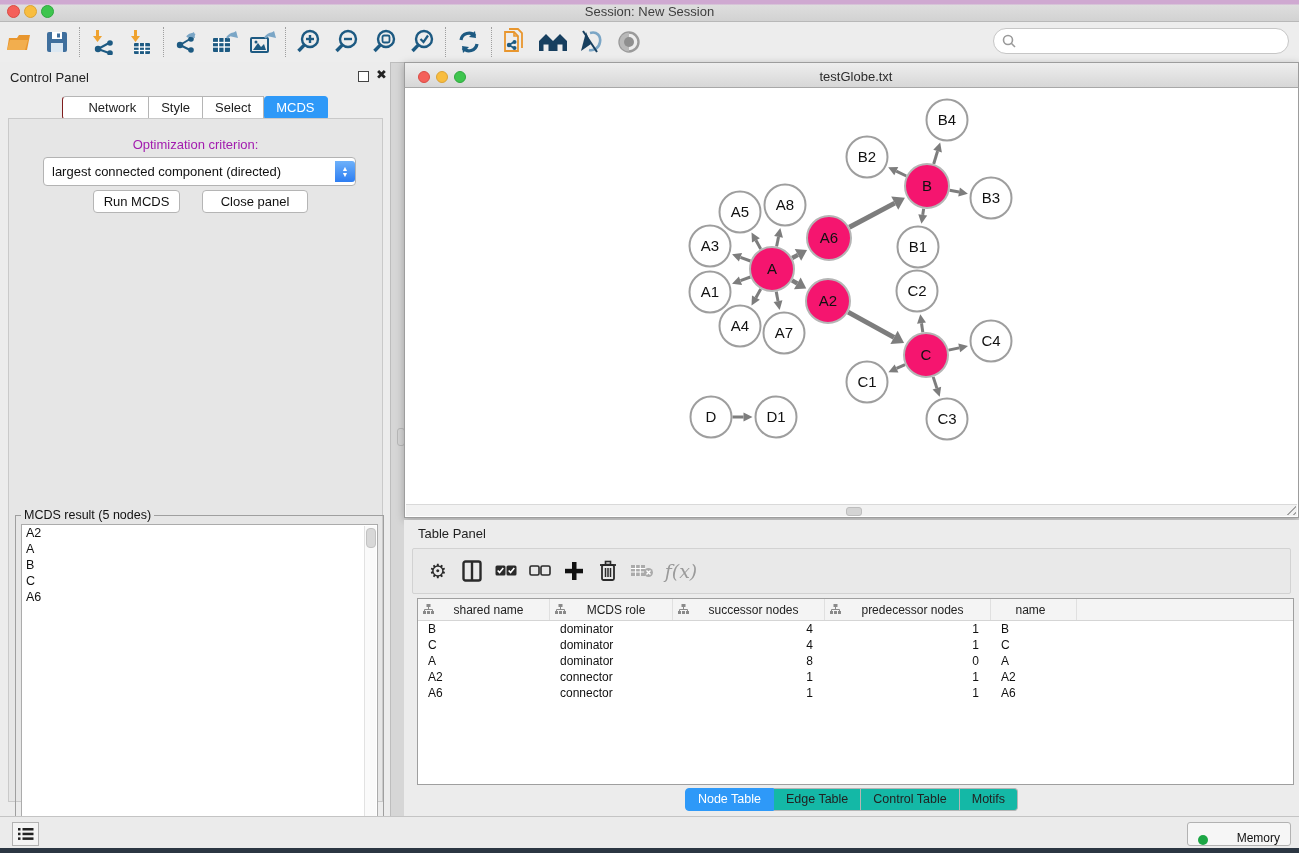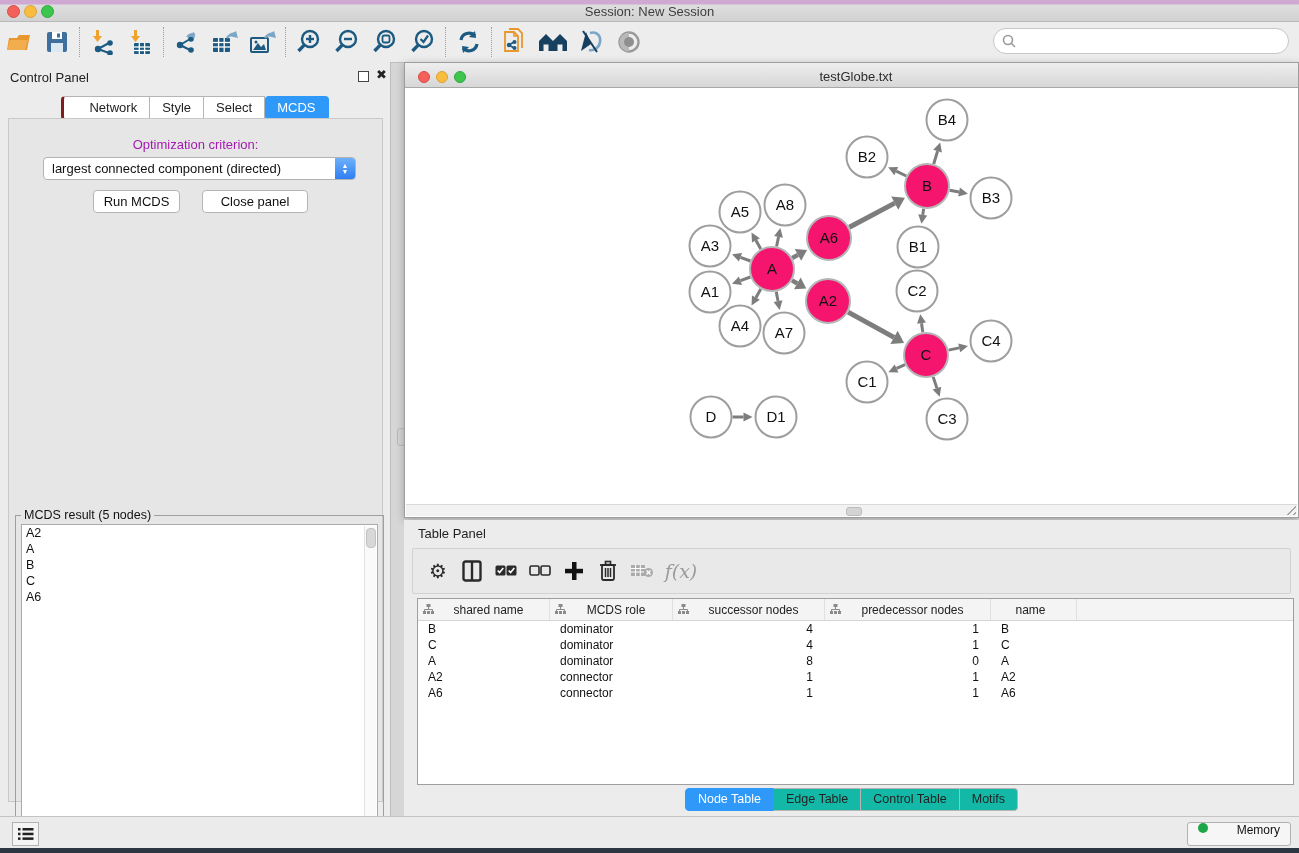--- a/index.html
+++ b/index.html
@@ -28,26 +28,26 @@
 
   
   .control-panel{left:0;top:62px;width:391px;height:754px;background:#ececec;border-right:1px solid #bdbdbd;box-sizing:border-box;}
   .panel-header{position:absolute;left:0;top:0;width:100%;height:28px;}
   .panel-title{position:absolute;left:10px;top:8px;font-size:13px;color:#222;}
   .float-btn{position:absolute;top:9px;width:9px;height:9px;border:1.5px solid #444;background:#fff;}
   .close-btn{position:absolute;top:6px;font-size:13px;font-weight:bold;color:#222;line-height:14px;}
   .cp-tabs{position:absolute;left:0;top:34px;width:100%;display:flex;justify-content:center;}
   .cp-tab{font-size:13px;color:#222;background:#fff;border:1px solid #b5b5b5;border-left:none;
     padding:3px 12px 4px;cursor:pointer;}
-  .cp-tab:first-child{border-left:3px solid #7f1d1d;border-radius:4px 0 0 4px;padding-left:25px;}
+  .cp-tab:first-child{border-left:1px solid #7f1d1d;border-radius:4px 0 0 4px;padding-left:25px;}
   .cp-tab.active{background:#2e99f8;border-color:#2e99f8;color:#fff;border-radius:4px;}
   .cp-content{position:absolute;left:8px;top:56px;width:375px;height:684px;background:#e6e6e6;
     border:1px solid #c9c9c9;box-sizing:border-box;}
   .opt-label{position:absolute;left:0;width:100%;top:18px;text-align:center;font-size:13px;color:#a21caf;}
-  .select{position:absolute;left:34px;top:38px;width:313px;height:23px;background:#fff;border:1px solid #b3b3b3;
+  .select{position:absolute;left:34px;top:38px;width:313px;height:29px;background:#fff;border:1px solid #b3b3b3;
     border-radius:4px;box-sizing:border-box;display:flex;align-items:center;font-size:13px;color:#111;}
   .select .sel-text{flex:1;padding-left:8px;white-space:nowrap;overflow:hidden;}
   .select .stepper{width:20px;height:21px;border-radius:0 3px 3px 0;background:linear-gradient(#6eb1fa,#2e7ef2);
     color:#fff;display:flex;flex-direction:column;align-items:center;justify-content:center;font-size:7px;line-height:6px;}
   .cp-btn{position:absolute;top:71px;height:23px;background:#fff;border:1px solid #b5b5b5;border-radius:4px;
     font-size:13px;color:#111;display:flex;align-items:center;justify-content:center;box-sizing:border-box;}
   .groupbox{position:absolute;left:6px;top:396px;width:367px;height:341px;border:1px solid #9f9f9f;}
   .groupbox .legend{position:absolute;left:5px;top:-8px;background:#e6e6e6;padding:0 3px;font-size:12.5px;color:#111;}
   .result-list{position:absolute;left:5px;top:8px;right:5px;bottom:5px;background:#fff;border:1px solid #ababab;overflow:hidden;}
   .result-item{font-size:12.5px;color:#111;padding:1px 0 1px 4px;line-height:14px;}
@@ -91,21 +91,21 @@
     padding:3px 12px 4px;}
   .tp-tab:first-child{border-left:1px solid #b5b5b5;border-radius:4px 0 0 4px;}
   .tp-tab:last-child{border-radius:0 4px 4px 0;}
   .tp-tab.active{background:#2e99f8;border-color:#2e99f8;color:#fff;border-radius:4px 0 0 4px;}
 
   
   .statusbar{left:0;top:816px;width:1299px;height:32px;background:#ebebeb;border-top:1px solid #c4c4c4;}
   .list-btn{position:absolute;left:12px;top:5px;width:25px;height:22px;background:#f4f4f4;border:1px solid #b2b2b2;
     display:flex;align-items:center;justify-content:center;}
   .memory-btn{position:absolute;right:8px;top:5px;height:22px;background:#f6f6f6;border:1px solid #b2b2b2;border-radius:3px;
-    display:flex;align-items:flex-start;padding:0 10px;font-size:12px;color:#111;gap:23px;}
+    display:flex;align-items:flex-end;padding:0 10px;font-size:12px;color:#111;gap:23px;}
   .memory-dot{width:10px;height:10px;border-radius:50%;background:#1ca645;margin-right:6px;}
   .desktop-strip{left:0;top:848px;width:1299px;height:5px;background:#2b3642;}
 </style>
 </head>
 <body>
 
 <div class="abs titlebar">
   <span class="tl r"></span>
   <span class="tl y"></span>
   <span class="tl g"></span>

